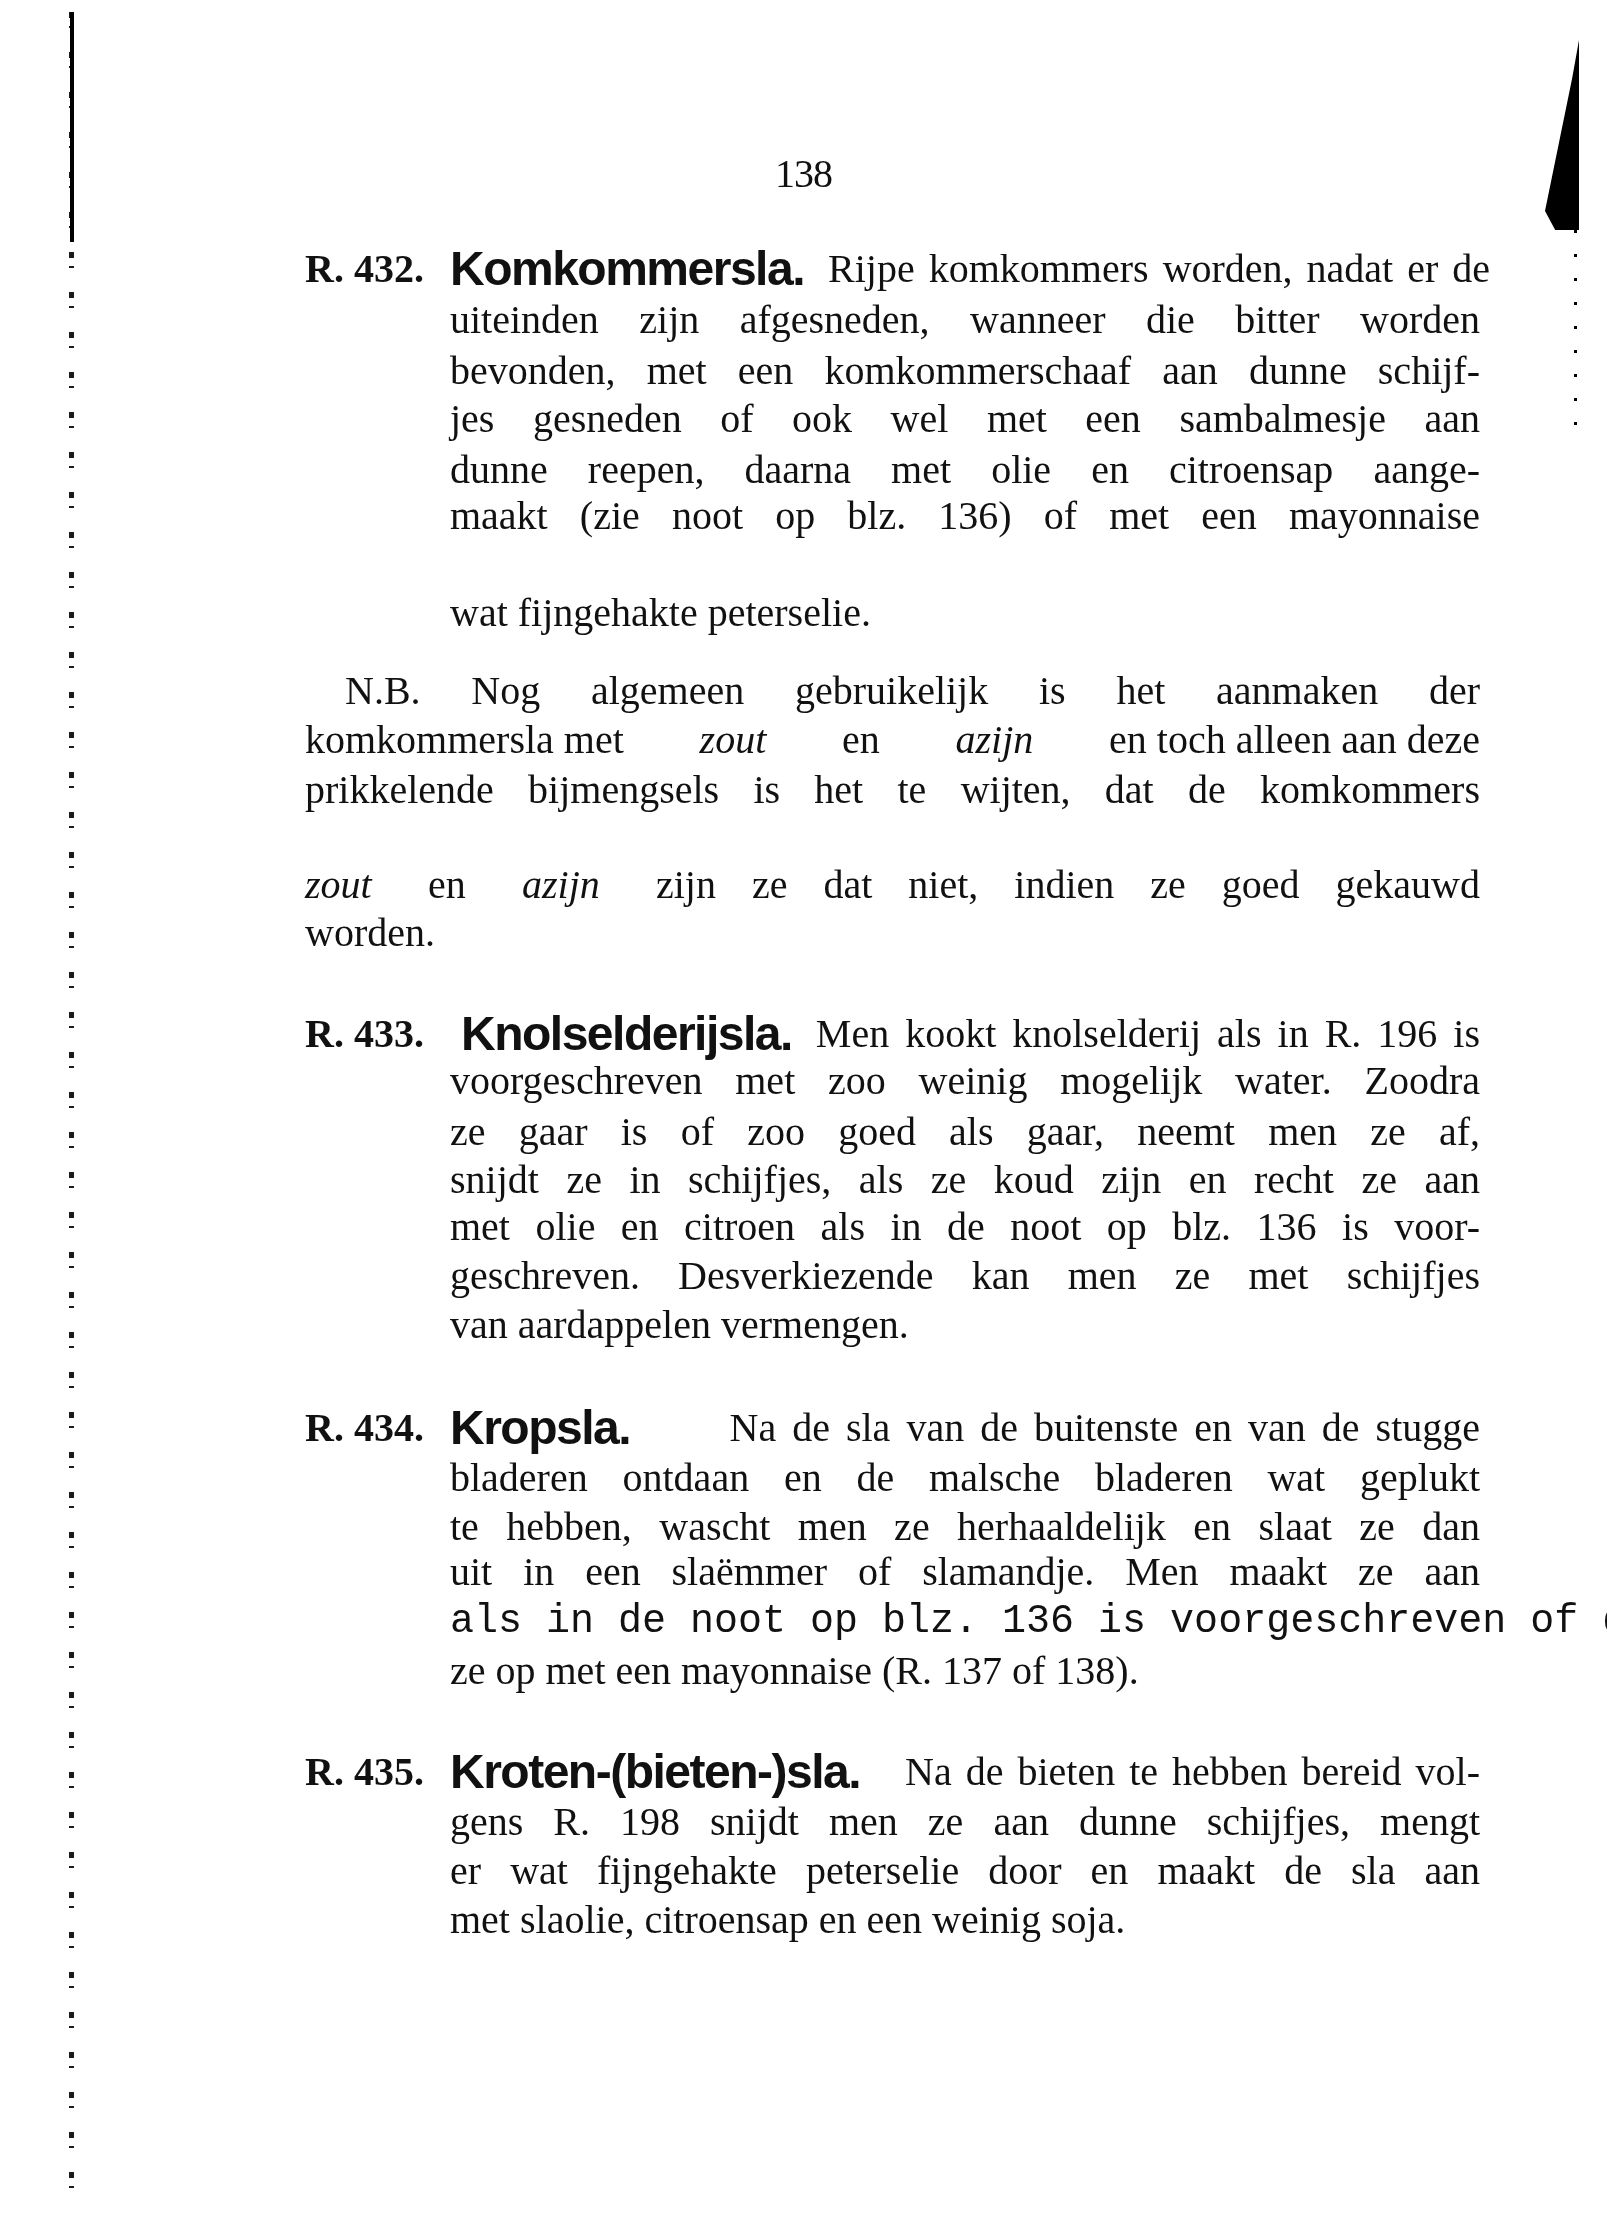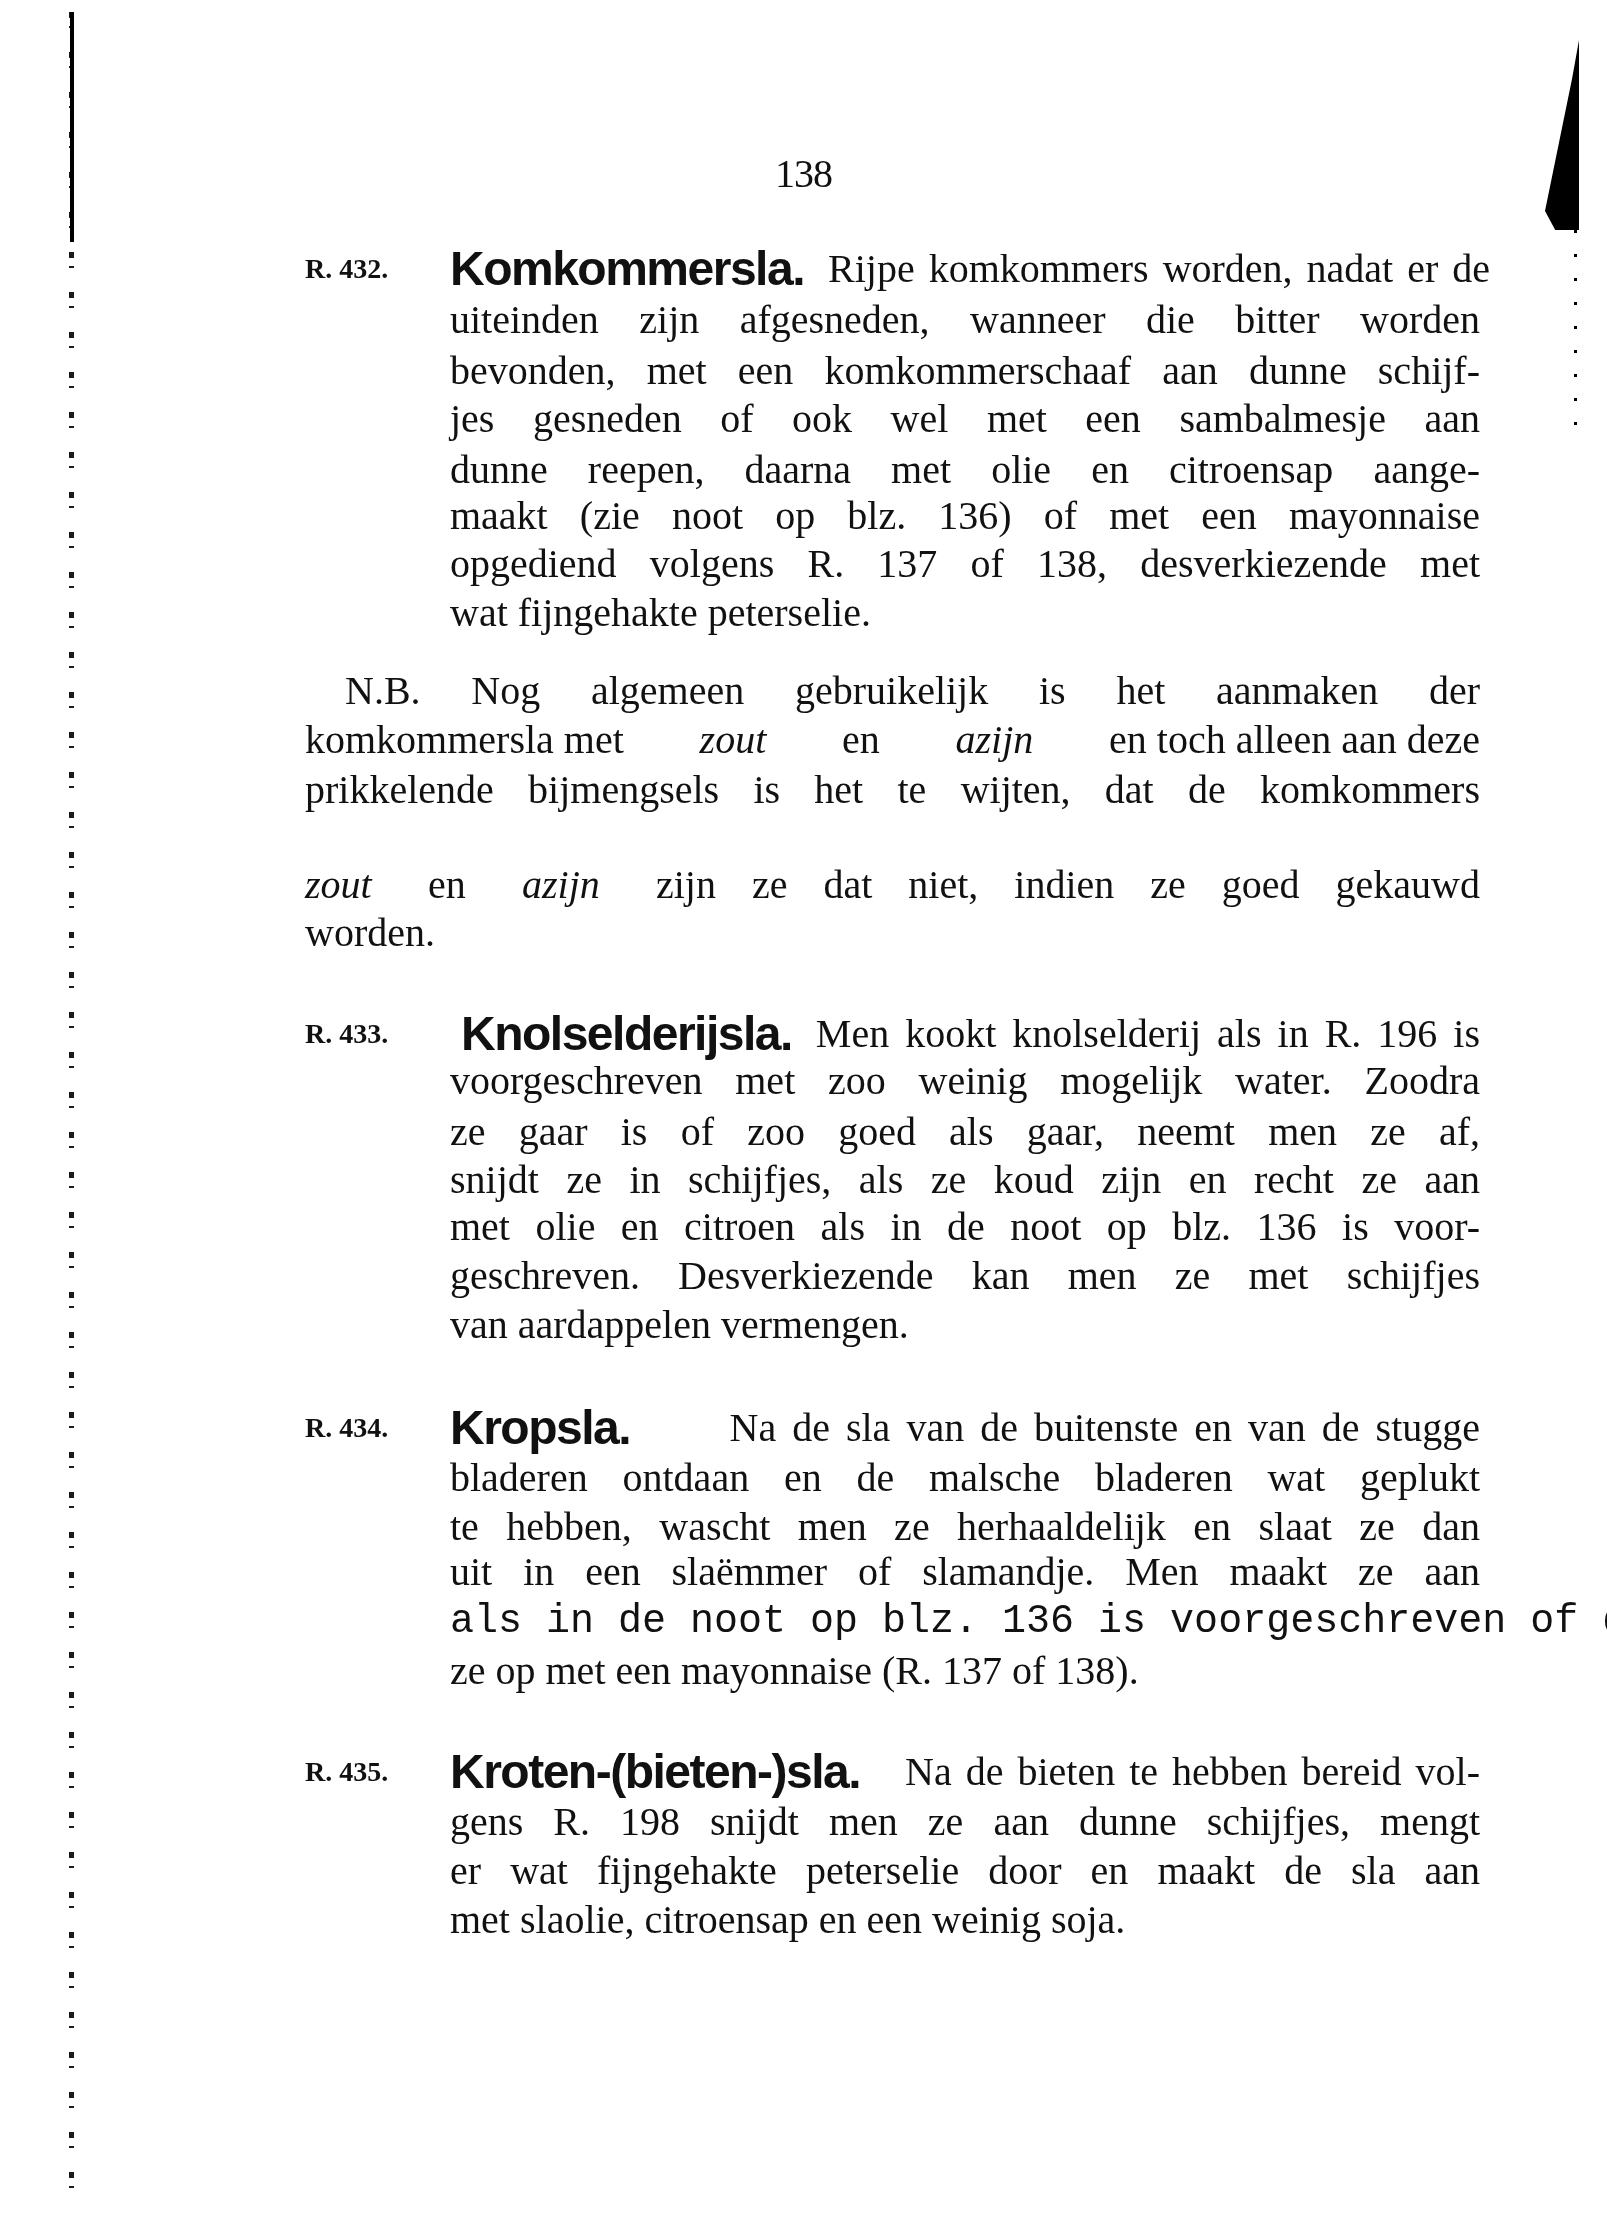--- a/index.html
+++ b/index.html
@@ -3,21 +3,21 @@
 <meta charset="utf-8">
 <style>
   html, body { margin:0; padding:0; background:#ffffff; }
   body { width:1607px; height:2231px; position:relative; overflow:hidden; color:#111; }
   .page { position:absolute; left:0; top:0; width:1458px; height:2231px; }
   .pno { position:absolute; top:150px; left:0; width:1607px; text-align:center;
          font-family:"Liberation Serif", serif; font-size:40px; letter-spacing:-1px; }
   .line { position:absolute; white-space:nowrap; font-family:"Liberation Serif", serif;
           font-size:40px; line-height:50px; transform-origin:left top; }
   .justify { display:flex; justify-content:space-between; }
-  .rlabel { position:absolute; font-family:"Liberation Serif", serif; font-size:28px;
+  .rlabel { position:absolute; font-family:"Liberation Serif", serif; font-size:40px;
             line-height:50px; font-weight:bold; letter-spacing:0px; }
   .title { font-weight:bold; font-family:"Liberation Sans", sans-serif; font-size:48px; letter-spacing:-1.5px; }
   .it { font-style:italic; }
   
   .edge-left { position:absolute; left:69px; top:12px; width:5px; height:2200px;
     background: repeating-linear-gradient(to bottom, #000 0 6px, transparent 6px 14px, #000 14px 16px, transparent 16px 40px); opacity:.9; }
   .edge-left-solid { position:absolute; left:70px; top:12px; width:4px; height:230px; background:#000; }
   .edge-right { position:absolute; left:1545px; top:40px; width:34px; height:190px; background:#000;
     clip-path: polygon(100% 0, 100% 100%, 30% 100%, 0 90%, 40% 55%, 80% 20%); }
   .edge-right-dots { position:absolute; left:1574px; top:230px; width:3px; height:200px;
@@ -37,21 +37,20 @@
   <div class="rlabel" style="left:305px;top:244px;">R. 432.</div>
   <div class="line justify" style="left:450px;top:244px;width:1030px;">
     <span class="title">Komkommersla.</span>
     <span style="margin-left:24px;word-spacing:4px;">Rijpe komkommers worden, nadat er de</span>
   </div>
   <div class="line" style="left:450px;top:295px;width:1030px;text-align:justify;text-align-last:justify;">uiteinden zijn afgesneden, wanneer die bitter worden</div>
   <div class="line" style="left:450px;top:346px;width:1030px;text-align:justify;text-align-last:justify;">bevonden, met een komkommerschaaf aan dunne schijf-</div>
   <div class="line" style="left:450px;top:394px;width:1030px;text-align:justify;text-align-last:justify;">jes gesneden of ook wel met een sambalmesje aan</div>
   <div class="line" style="left:450px;top:445px;width:1030px;text-align:justify;text-align-last:justify;">dunne reepen, daarna met olie en citroensap aange-</div>
   <div class="line" style="left:450px;top:491px;width:1030px;text-align:justify;text-align-last:justify;">maakt (zie noot op blz. 136) of met een mayonnaise</div>
-  <div class="line" style="left:450px;top:539px;width:1030px;text-align:justify;text-align-last:justify;">opgediend volgens R. 137 of 138, desverkiezende met</div>
   <div class="line" style="left:450px;top:588px;">wat fijngehakte peterselie.</div>
 
   <div class="line" style="left:345px;top:666px;width:1135px;text-align:justify;text-align-last:justify;">N.B. Nog algemeen gebruikelijk is het aanmaken der</div>
   <div class="line justify" style="left:305px;top:715px;width:1175px;">
     <span>komkommersla met </span>
     <span class="it">zout</span>
     <span>en</span>
     <span class="it">azijn</span>
     <span> en toch alleen aan deze</span>
   </div>

